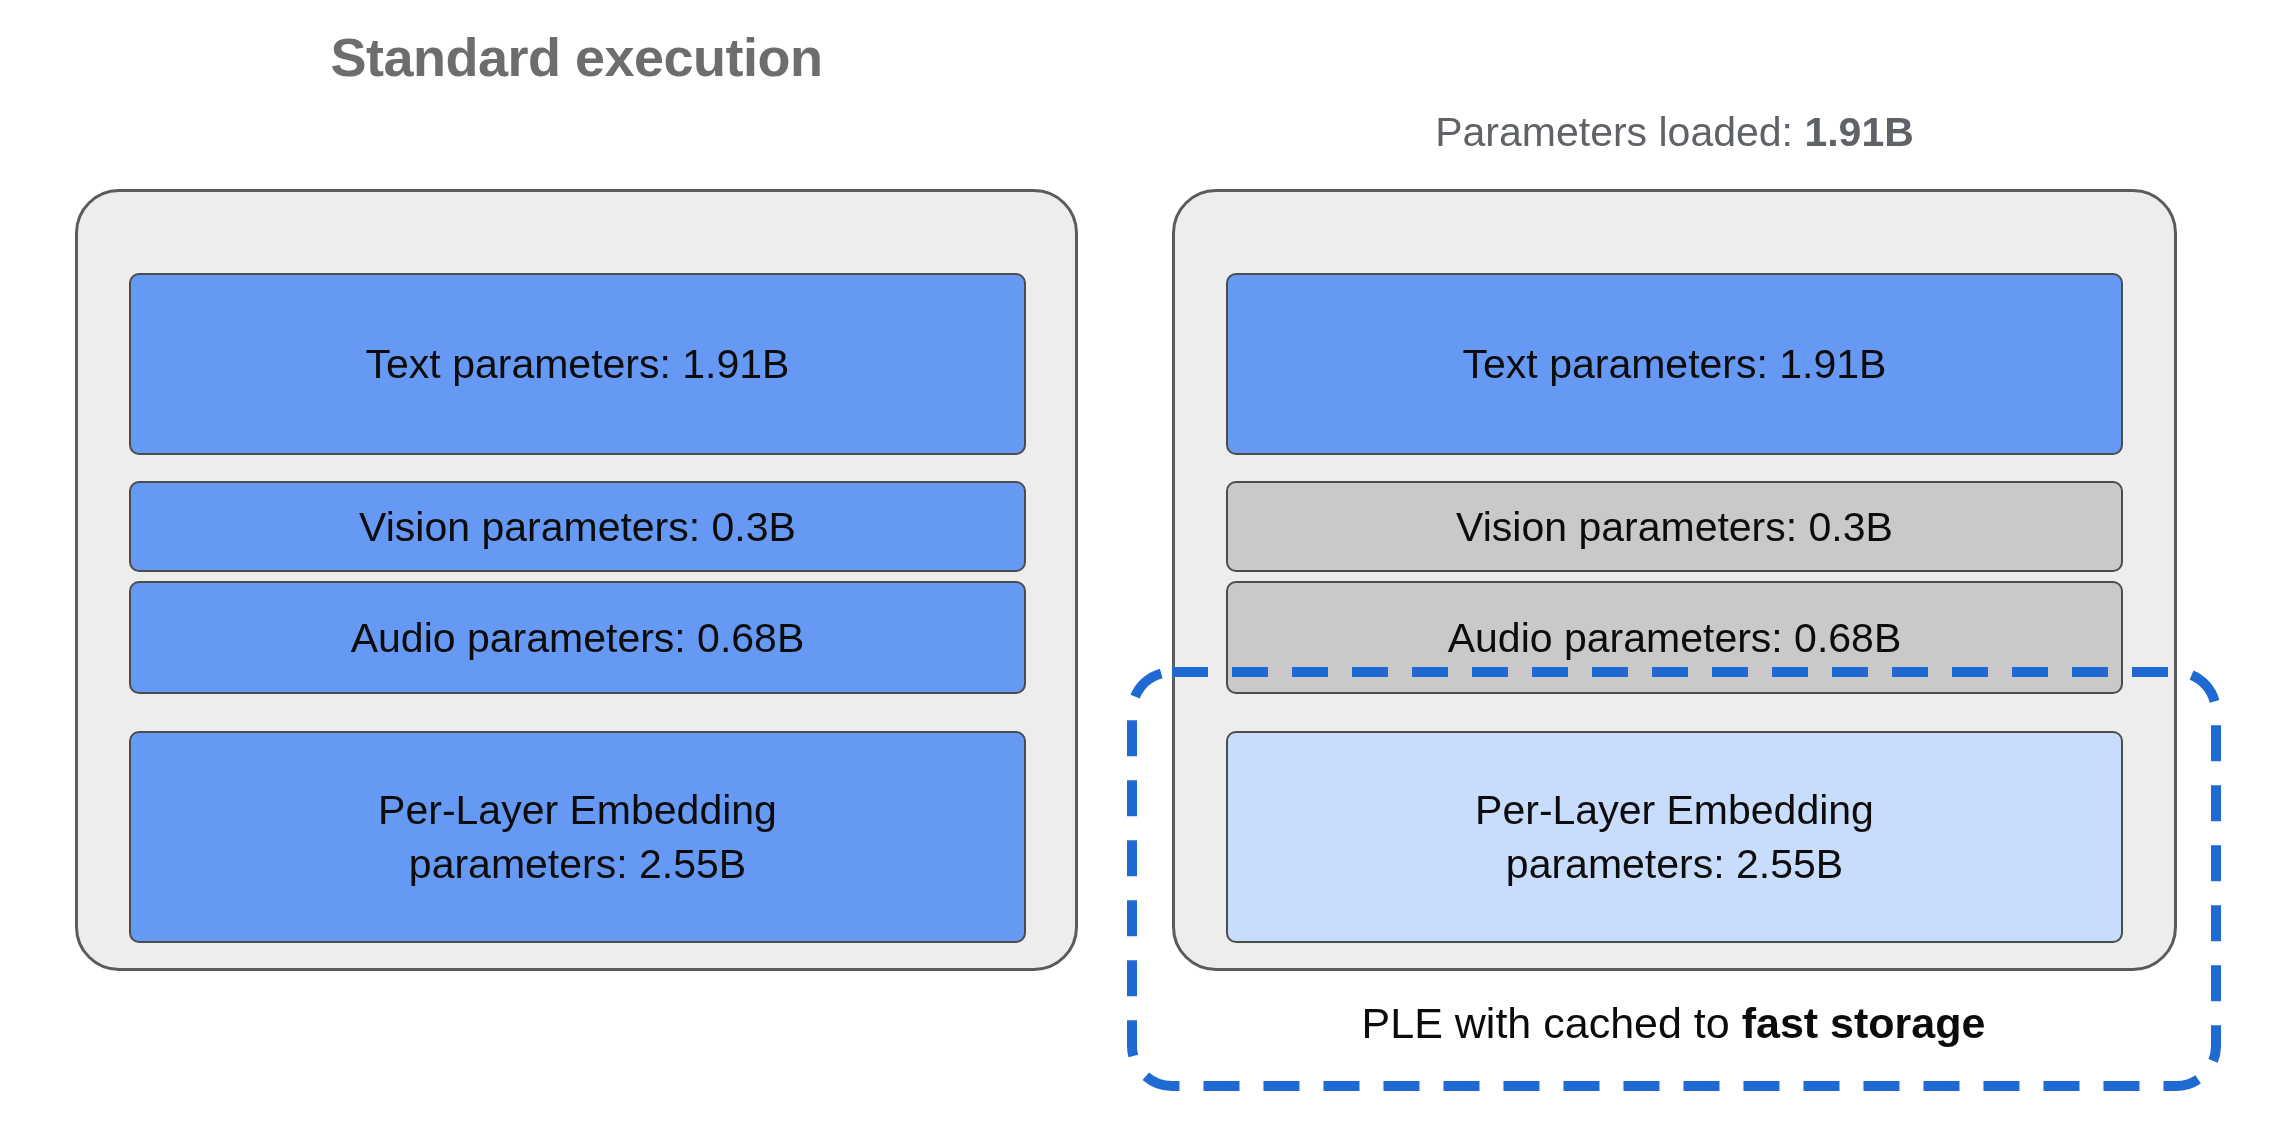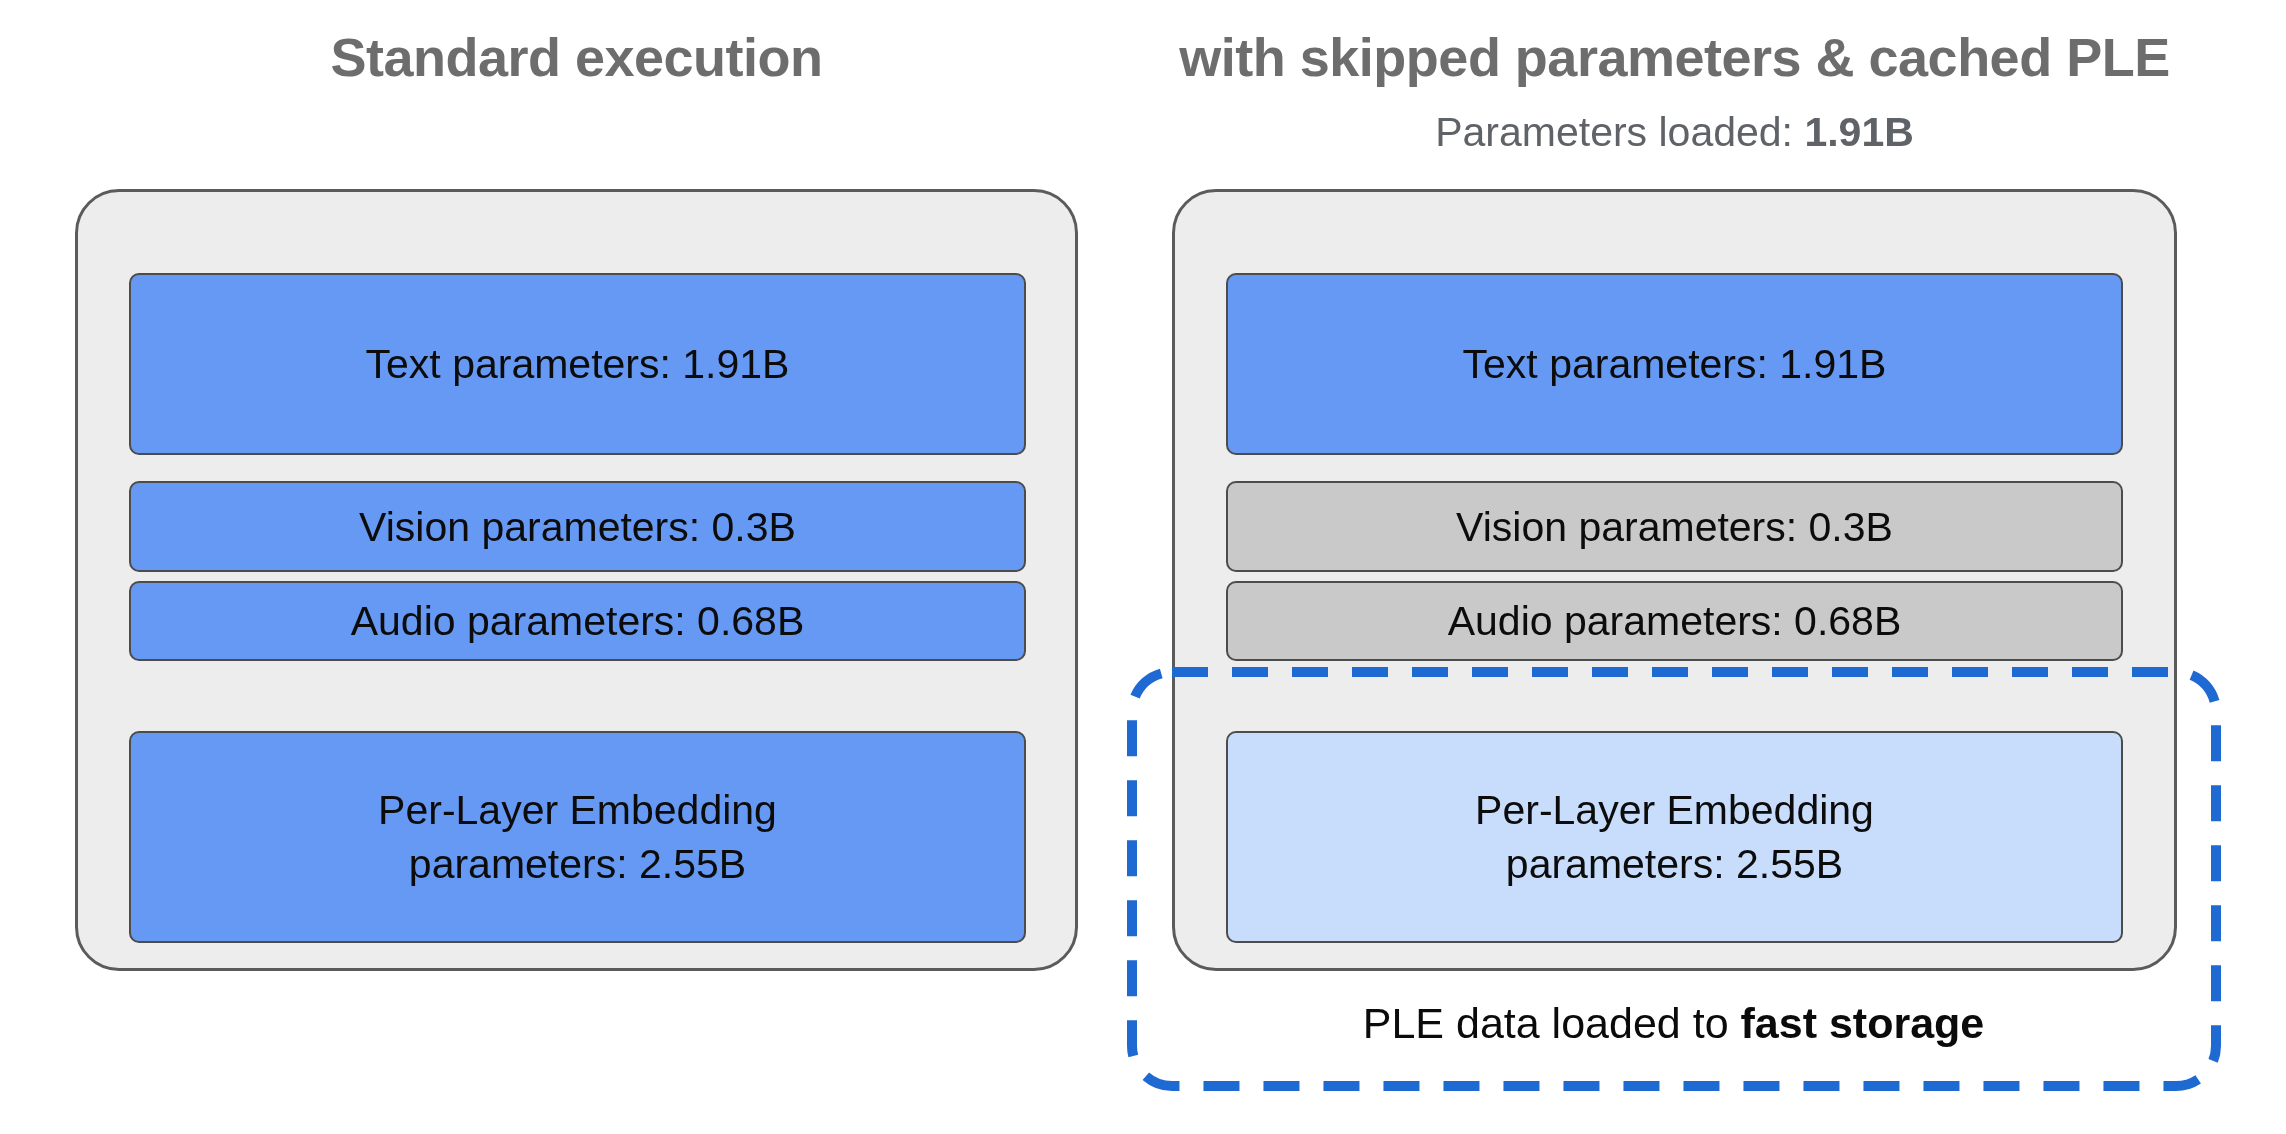--- a/index.html
+++ b/index.html
@@ -64,21 +64,21 @@
     align-items: center;
     justify-content: center;
     text-align: center;
     font-size: 41px;
     line-height: 54px;
     color: #0c0c0c;
     margin-top: 25px;
   }
   .box.text-box   { top: 56px;  height: 182px; }
   .box.vision-box { top: 264px; height: 91px;  }
-  .box.audio-box  { top: 364px; height: 80px; }
+  .box.audio-box  { top: 364px; height: 113px; }
   .box.ple-box    { top: 514px; height: 212px; }
 
   .fill-blue      { background: var(--box-blue, #6699f4); }
   .fill-gray      { background: var(--box-gray, #c9c9c9); }
   .fill-lightblue { background: var(--box-blue-light, #c8dcfc); }
 
   .dashed-outline-svg {
     position: absolute;
     left: 1122px;
     top: 662px;
@@ -123,21 +123,20 @@
     </div>
     <div class="box audio-box fill-blue">
       <span>Audio parameters: 0.68B</span>
     </div>
     <div class="box ple-box fill-blue">
       <span>Per-Layer Embedding</span>
       <span>parameters: 2.55B</span>
     </div>
   </div>
 
-  <h2 class="panel-title right">with skipped parameters &amp; cached PLE</h2>
 
   <p class="panel-subtitle right"><span>Parameters loaded: </span><span class="bold">1.91B</span></p>
 
   <div class="container right">
     <div class="box text-box fill-blue">
       <span>Text parameters: 1.91B</span>
     </div>
     <div class="box vision-box fill-gray">
       <span>Vision parameters: 0.3B</span>
     </div>
@@ -147,15 +146,15 @@
     <div class="box ple-box fill-lightblue">
       <span>Per-Layer Embedding</span>
       <span>parameters: 2.55B</span>
     </div>
   </div>
 
   <svg class="dashed-outline-svg" viewBox="0 0 1104 434" xmlns="http://www.w3.org/2000/svg">
     <rect x="10" y="10" width="1084" height="414" rx="40" ry="40"></rect>
   </svg>
 
-  <p class="ple-caption"><span>PLE data loaded to </span><span class="bold">fast storage</span></p>
+  <p class="ple-caption"><span>PLE with cached to </span><span class="bold">fast storage</span></p>
 
 </div>
 
 </body></html>

